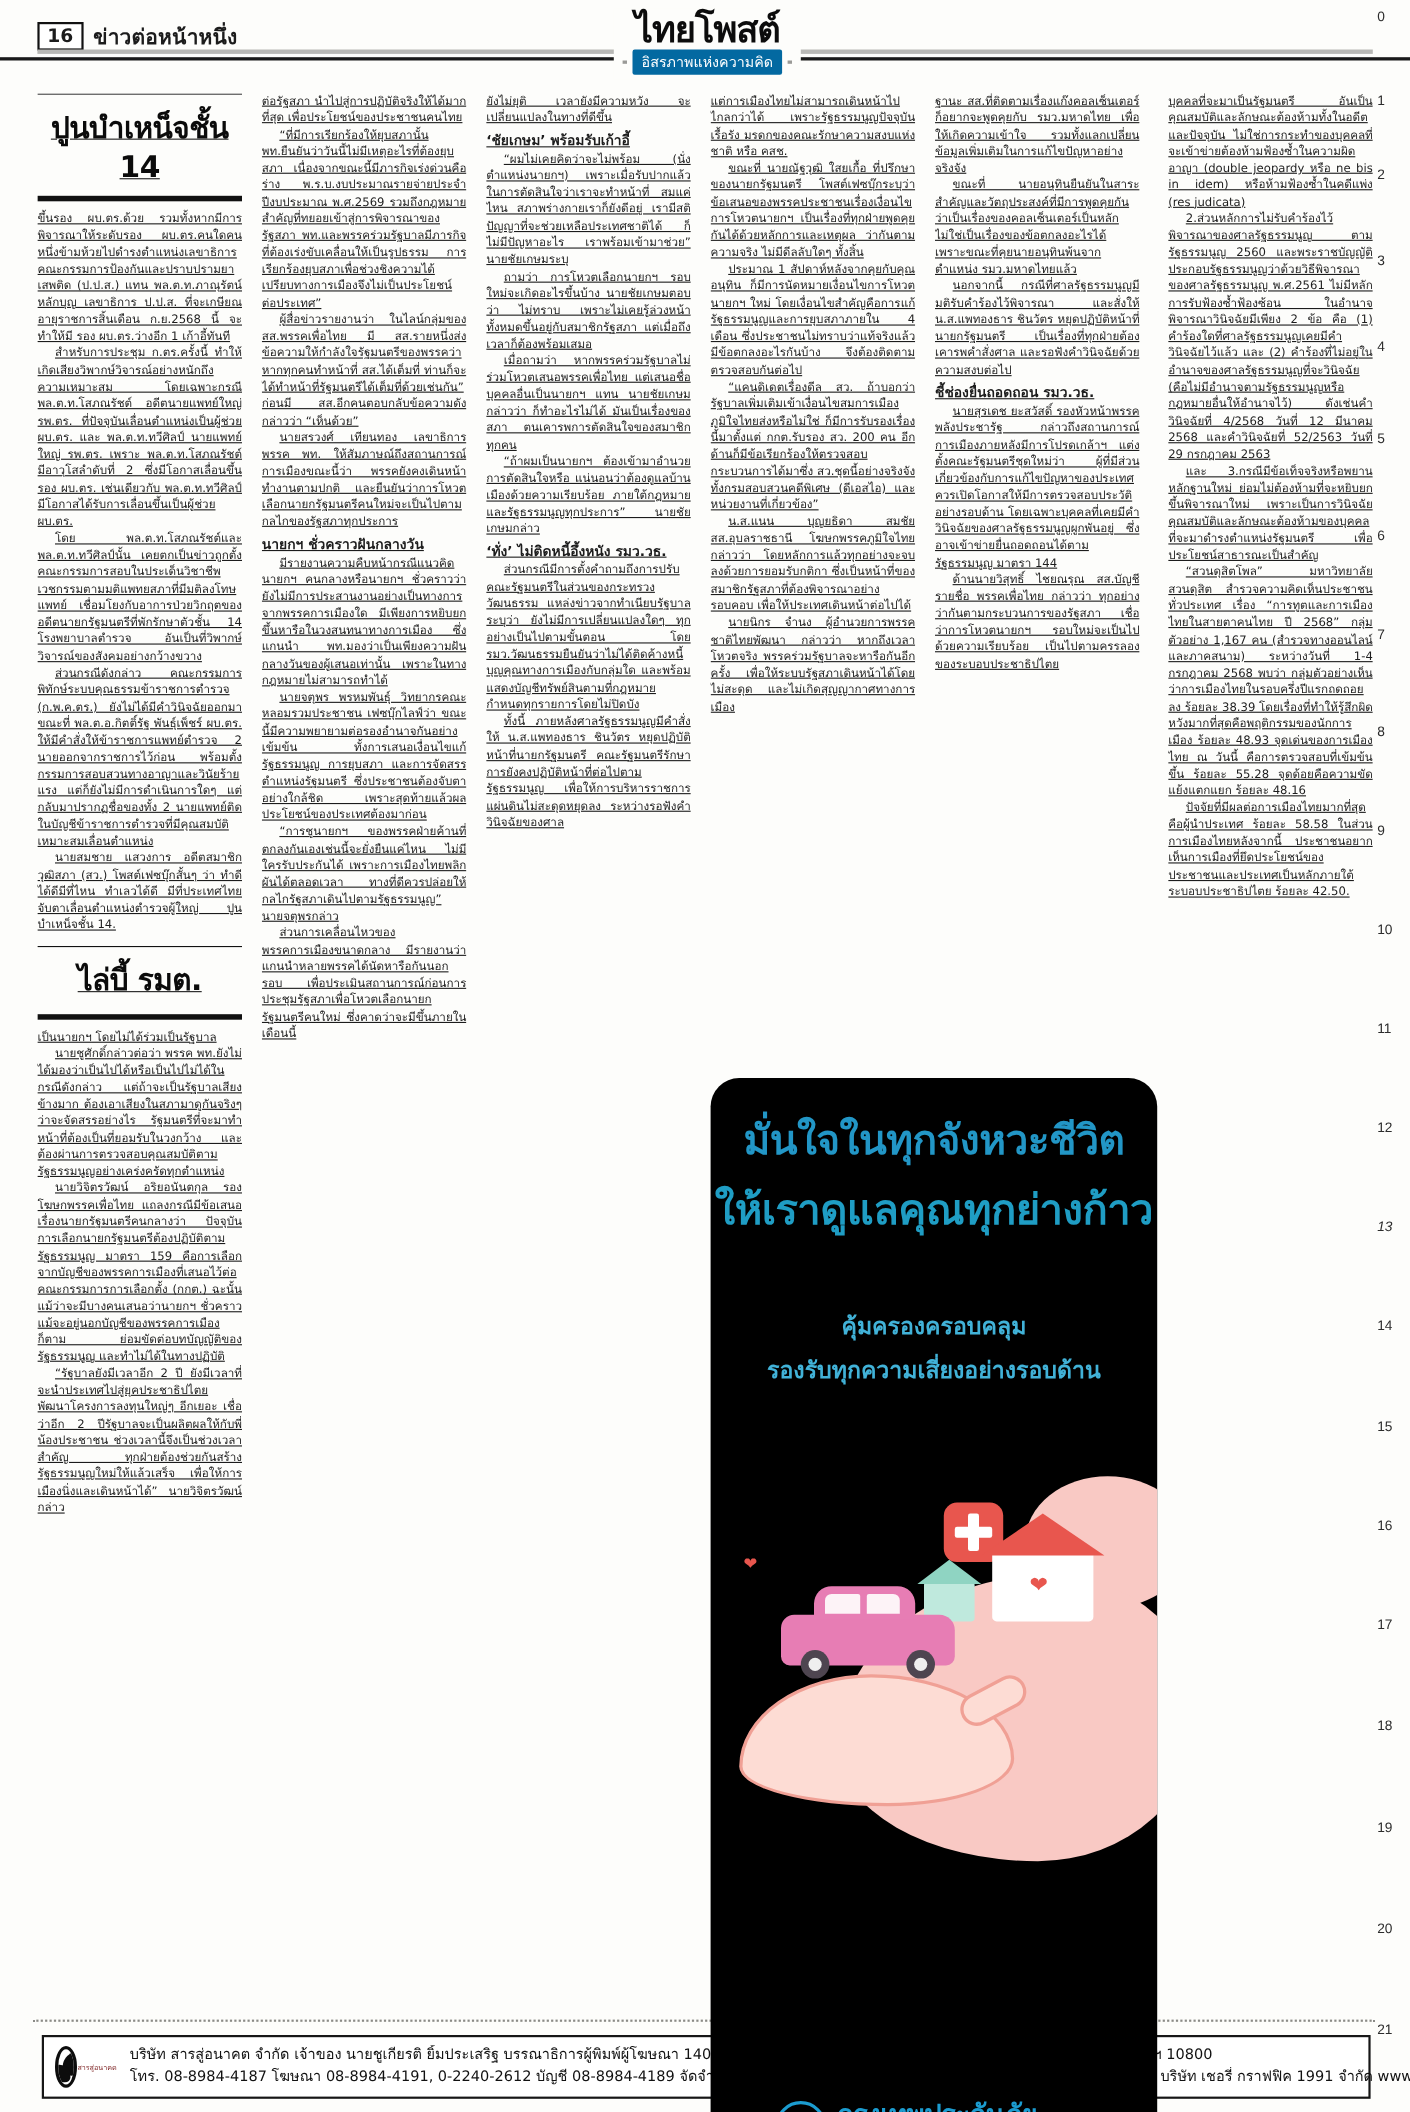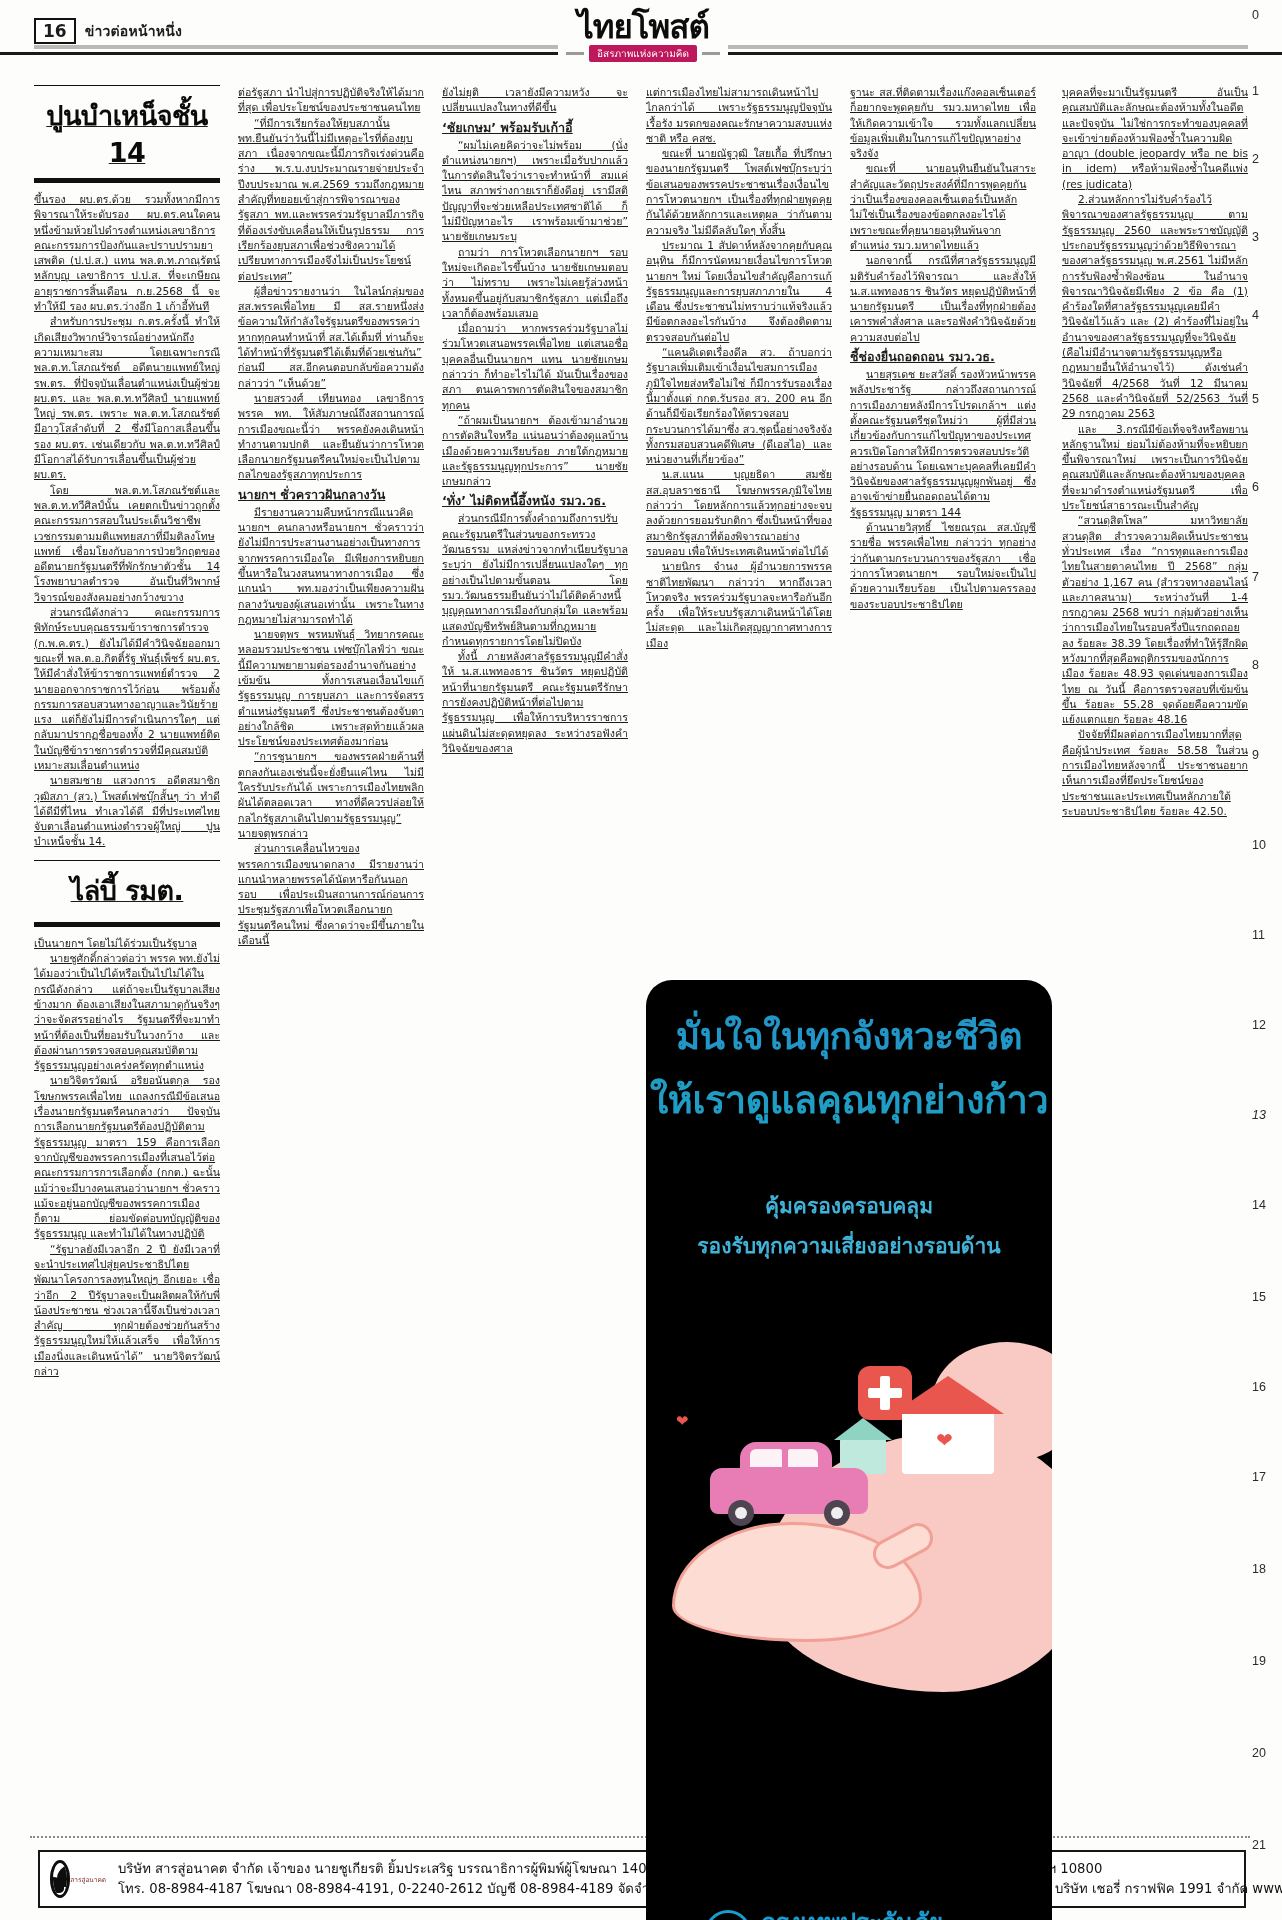--- a/index.html
+++ b/index.html
@@ -3,28 +3,28 @@
 <meta charset="utf-8">
 <style>
   * { margin:0; padding:0; box-sizing:border-box; }
   html,body { background:#e8e8e4; }
   body { font-family:"DejaVu Sans", sans-serif; }
   .page { position:relative; width:1282px; height:1920px; background:#fdfdfb; margin:0 auto; overflow:hidden; color:#1c1c1c; }
 
   
   .masthead-left { position:absolute; left:34px; top:18px; display:flex; align-items:center; gap:9px; }
   .pagenum-box { border:2px solid #111; padding:1px 7px; font-size:17px; font-weight:bold; background:#fff; }
-  .section-title { font-size:14px; font-weight:bold; letter-spacing:.2px; }
+  .section-title { font-size:19px; font-weight:bold; letter-spacing:.2px; }
   .rule-gray { position:absolute; left:34px; right:34px; top:45px; height:4px; background:#b9b9b6; }
   .rule-black { position:absolute; left:0; right:0; top:52px; height:3px; background:#1a1a1a; }
   .masthead-logo { position:absolute; left:558px; top:8px; width:170px; text-align:center; background:#fdfdfb; z-index:3; padding:2px 8px 4px; }
   .logo-word { font-size:33px; font-weight:bold; letter-spacing:-1px; color:#0c0c0c; line-height:1.0; }
   .logo-tagrow { display:flex; align-items:center; justify-content:center; gap:5px; margin-top:2px; }
   .logo-dash { height:3px; width:22px; background:#9a9a97; }
-  .logo-tagbar { background:#be185d; color:#fff; font-size:10px; padding:1px 8px; border-radius:2px; white-space:nowrap; }
+  .logo-tagbar { background:#0369a1; color:#fff; font-size:13px; padding:1px 8px; border-radius:2px; white-space:nowrap; }
 
   
   .ruler { position:absolute; left:1252px; top:0; width:26px; height:100%; z-index:5; }
   .ruler span { position:absolute; font-size:12.5px; color:#2c2c2c; font-family:"Liberation Sans", sans-serif; }
 
   
   .col { position:absolute; top:85px; width:186px; overflow:hidden; text-align:justify;text-decoration:underline; }
   .col p { font-size:10.6px; line-height:15.3px; color:#1d1d1d; margin:0; }
   .col .blk-p { text-indent:16px; }
   .col .blk-lead { text-indent:0; }

